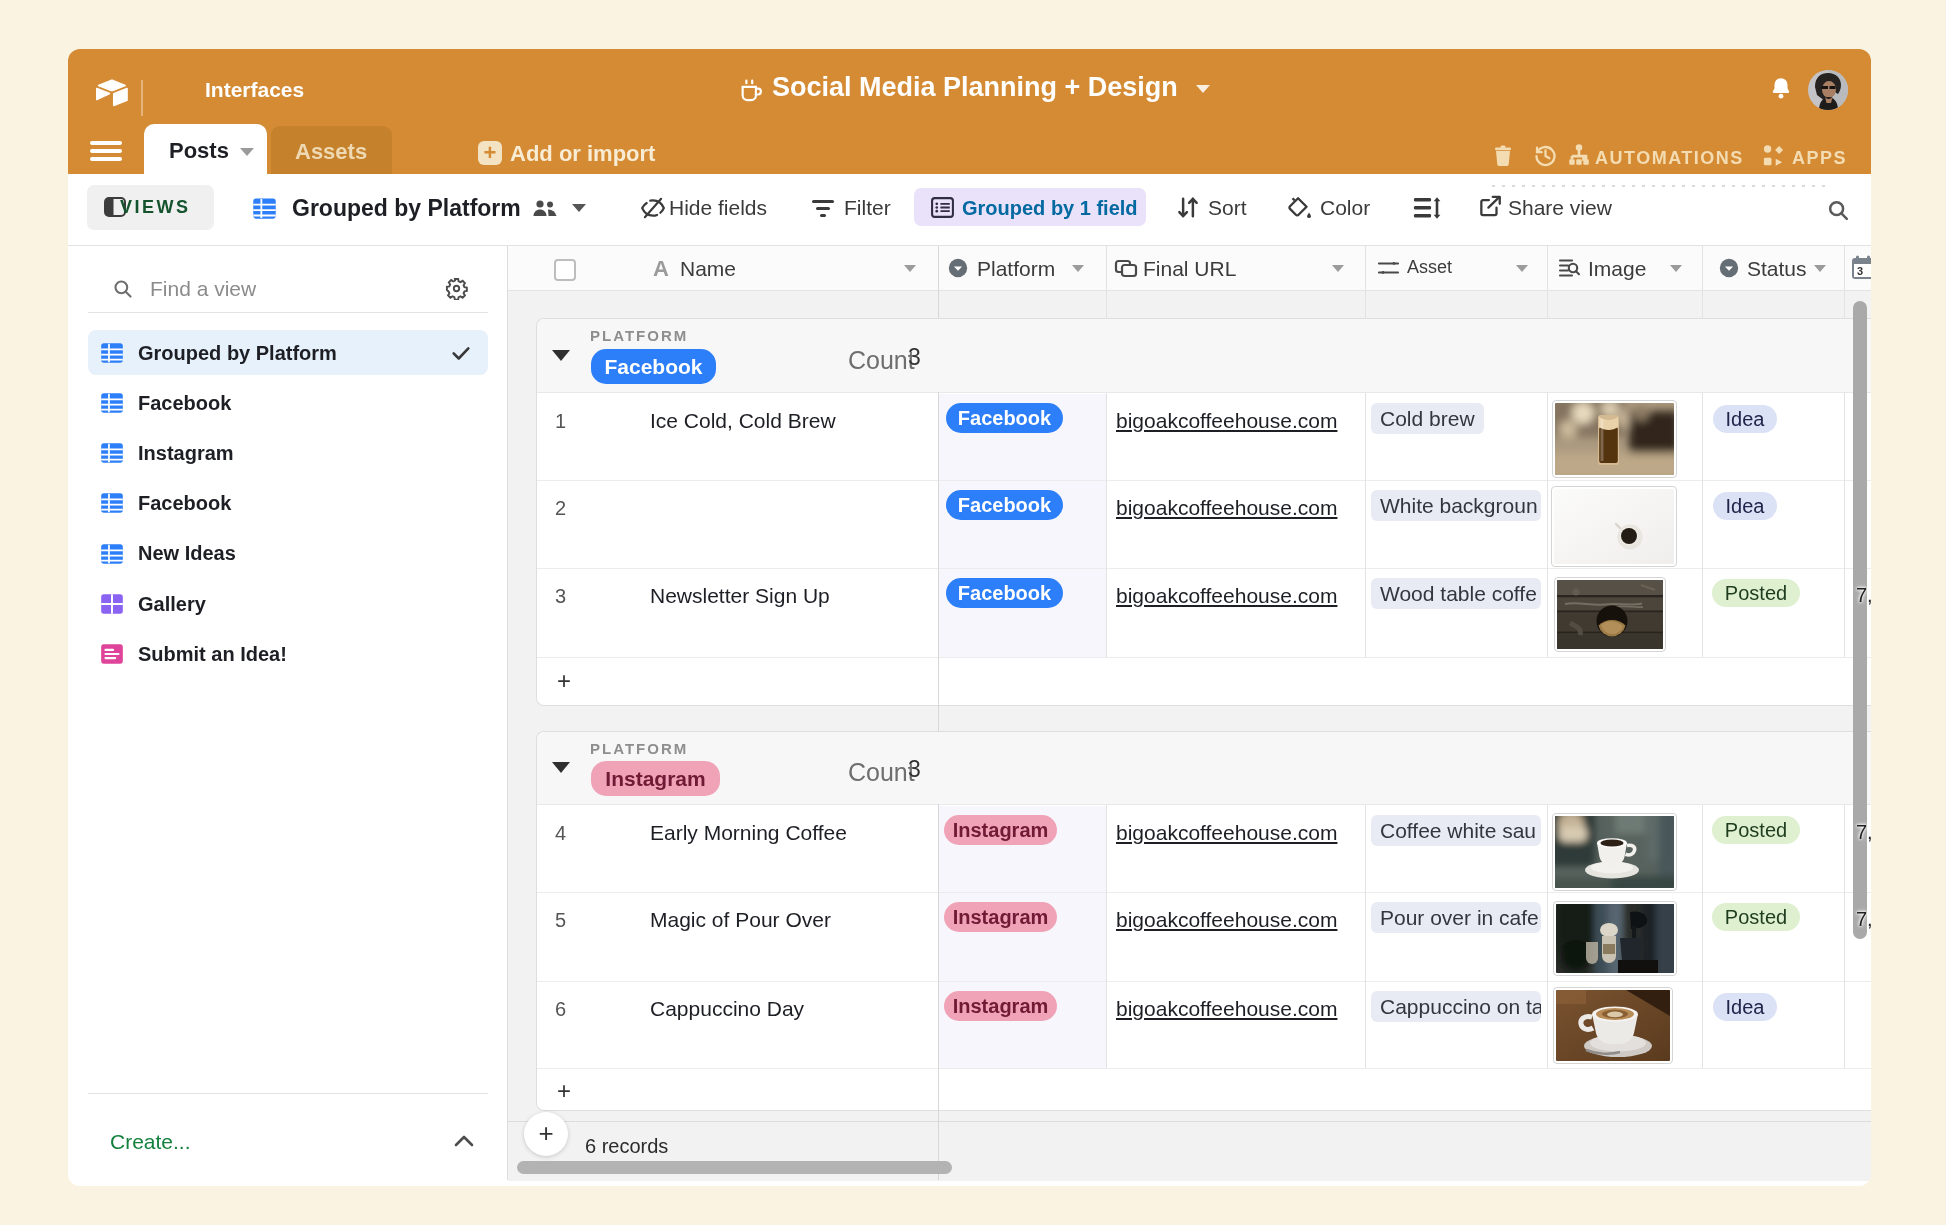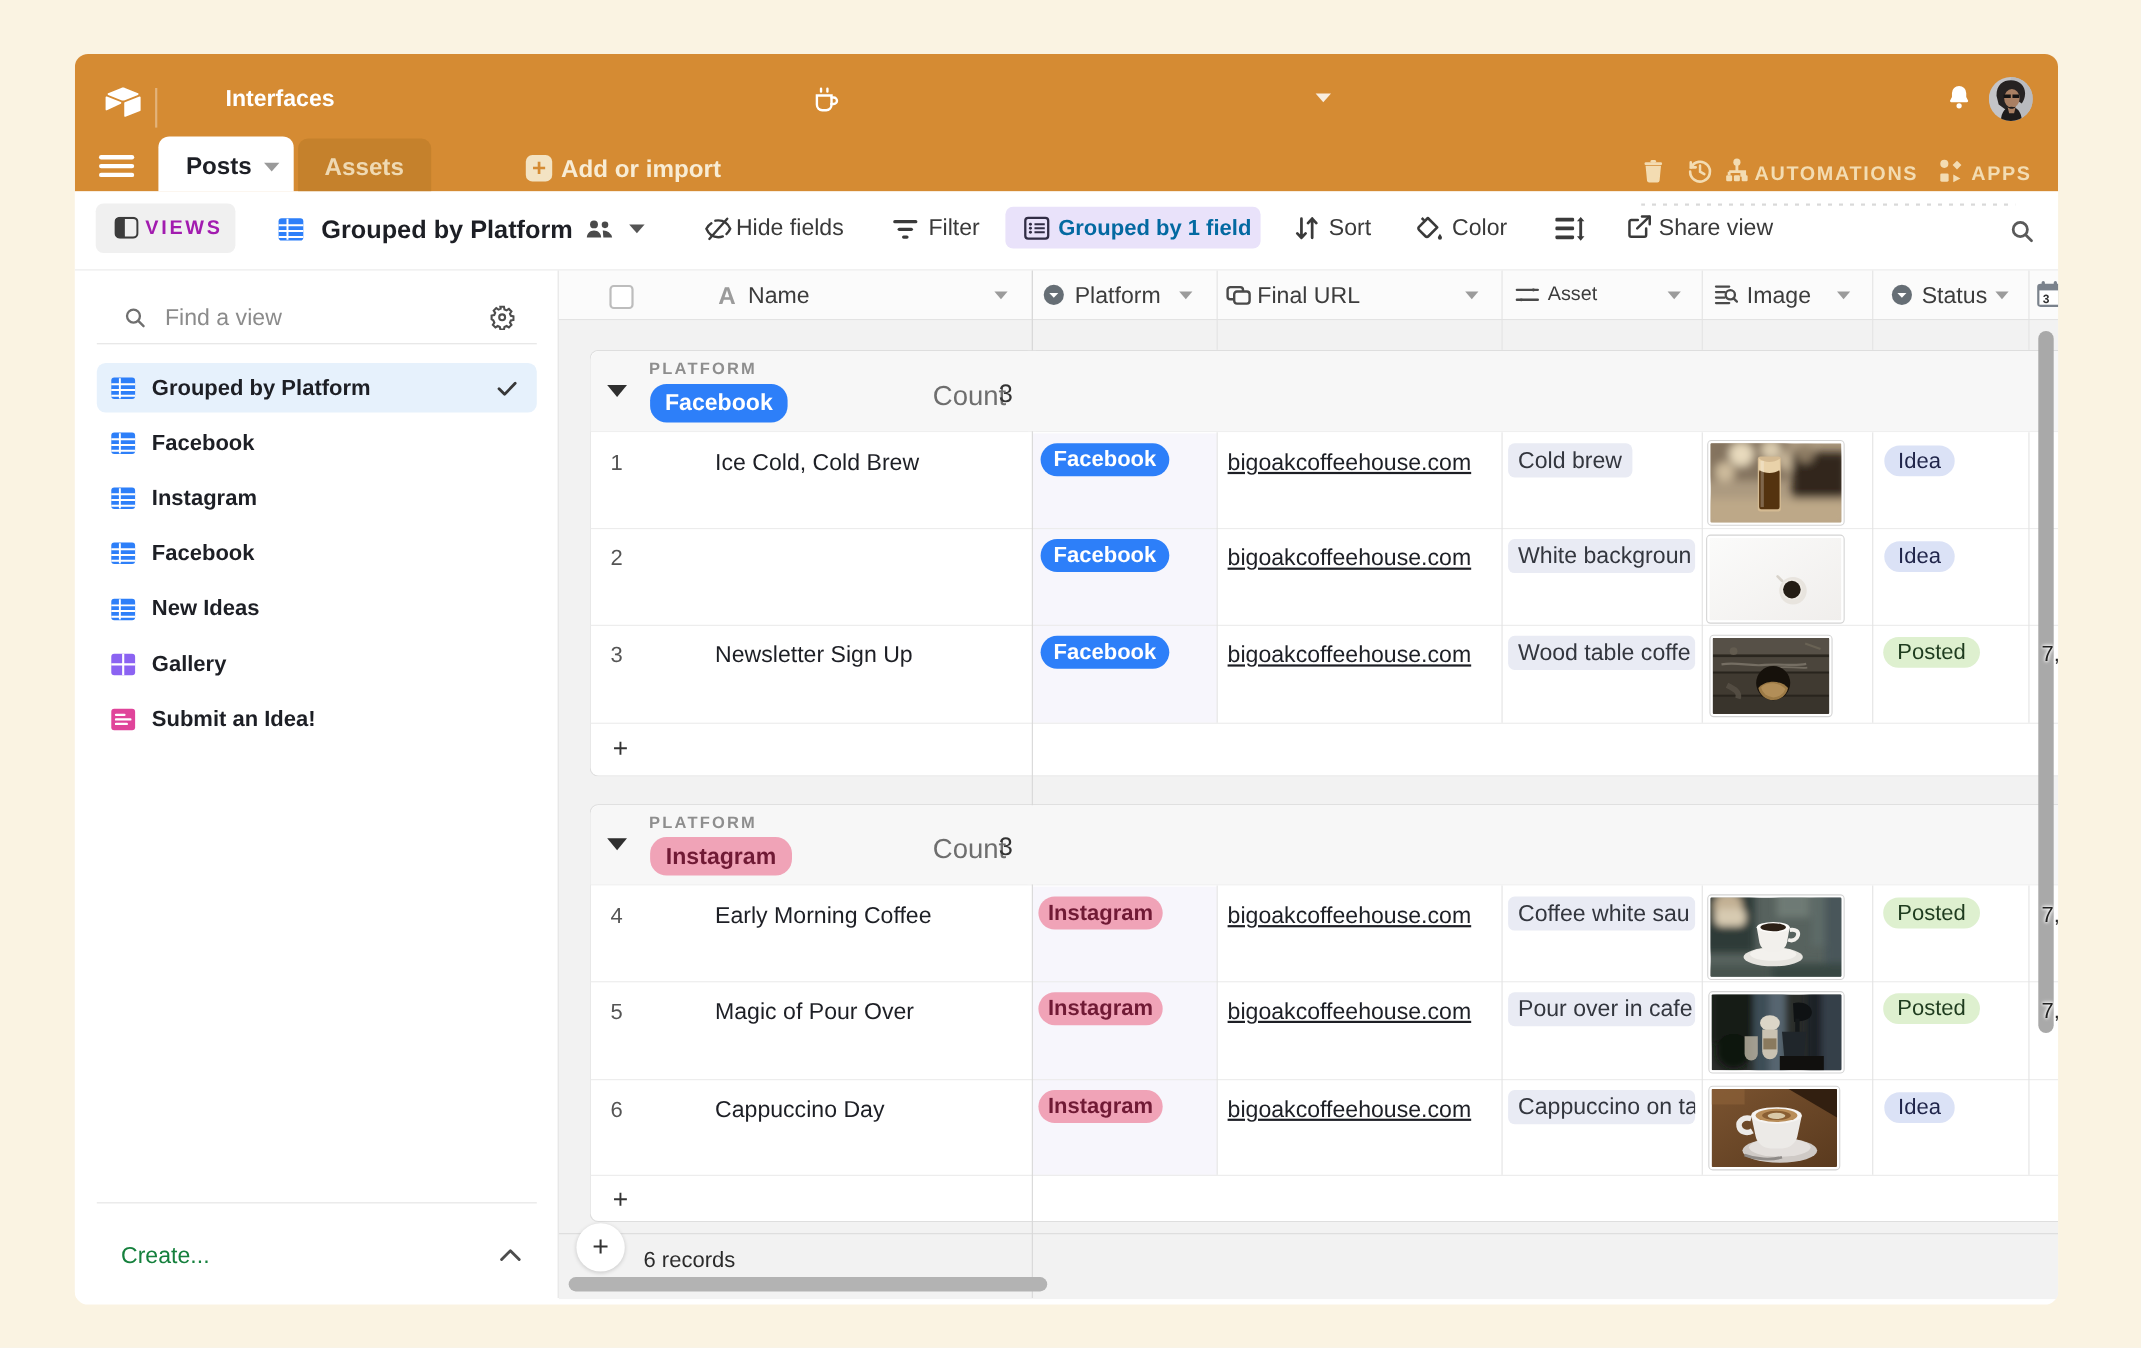--- a/index.html
+++ b/index.html
@@ -41,20 +41,21 @@
         <path d="M88.08 91.85 66.17 102.42l-2.22 1.08-46.24 22.15c-2.93 1.41-6.67-.72-6.67-3.98V60.09c0-1.18.6-2.2 1.41-2.96a5 5 0 0 1 1.12-.84 4.7 4.7 0 0 1 4.06-.31l70.07 27.76c3.56 1.41 3.84 6.43.37 8.11"></path>
       </g>
     </svg>
 <div class="a" style="left:73px;top:31px;width:2px;height:36px;background:rgba(255,255,255,.35)"></div>
 <div class="a txt" style="left:137px;top:29px;font-size:21px;font-weight:700;color:#fff">Interfaces</div>
 <svg class="a" style="left:668px;top:27px" width="29" height="29" viewBox="0 0 24 24" fill="none" stroke="#fff" stroke-width="1.8" stroke-linecap="round">
       <path d="M5.5 9h11v7a4 4 0 0 1-4 4h-3a4 4 0 0 1-4-4z"></path>
       <path d="M16.5 10.5h1.7a2.4 2.4 0 0 1 0 4.8h-1.9"></path>
       <path d="M8.6 6V3.8M13.4 6V3.8"></path>
     </svg>
+<div class="a txt" style="left:704px;top:23px;font-size:27px;font-weight:700;color:#fff">Social Media Planning + Design</div>
 <div class="a" style="left:1128px;top:36px;width:0;height:0;border-left:7px solid transparent;border-right:7px solid transparent;border-top:8px solid rgba(255,255,255,.85)"></div>
 <svg class="a" style="left:1700px;top:26px" width="26" height="28" viewBox="0 0 24 24" fill="#fff">
       <path d="M12 2a6 6 0 0 0-6 6v3.3L4.6 14a1 1 0 0 0 .8 1.6h13.2a1 1 0 0 0 .8-1.6L18 11.3V8a6 6 0 0 0-6-6z"></path>
       <circle cx="12" cy="18.6" r="2.2"></circle>
     </svg>
 
 <svg class="a" style="left:1740px;top:21px" width="40" height="40" viewBox="0 0 40 40">
       <defs>
         <clipPath id="avc">
           <circle cx="20" cy="20" r="20"></circle>
@@ -110,21 +111,21 @@
       <rect x="3.6" y="13.5" width="7" height="7" rx="1.2"></rect>
       <path d="M14.5 14.5l6 3.2-6 3.2z"></path>
     </svg>
 <div class="a txt" style="left:1724px;top:99px;font-size:18px;font-weight:700;letter-spacing:1.5px;color:#f3dcb2">APPS</div>
 <div id="toolbar" class="a"></div>
 <div class="a" style="left:19px;top:136px;width:127px;height:45px;background:#f0f0f0;border-radius:7px"></div>
 <svg class="a" style="left:36px;top:148px" width="22" height="20" viewBox="0 0 22 20">
       <rect x="1" y="1" width="20" height="18" rx="4" fill="none" stroke="#3c3c3c" stroke-width="2"></rect>
       <path d="M4 1h5.5v18H4a3 3 0 0 1-3-3V4a3 3 0 0 1 3-3z" fill="#3c3c3c"></path>
     </svg>
-<div class="a txt" style="left:64px;top:148px;font-size:18px;font-weight:700;letter-spacing:2.5px;color:#a21caf">VIEWS</div>
+<div class="a txt" style="left:52px;top:148px;font-size:18px;font-weight:700;letter-spacing:2.5px;color:#14532d">VIEWS</div>
 <svg class="a" style="left:183px;top:146px" width="27" height="27" viewBox="0 0 24 24">
       <rect x="2" y="3" width="20" height="18" rx="2.5" fill="#2d7ff9"></rect>
       <g stroke="#fff" stroke-width="1.6">
         <path d="M2 8.6h20M2 13.4h20M2 18.2h20M9.2 3.5v17"></path>
       </g>
     </svg>
 <div class="a txt" style="left:224px;top:146px;font-size:23px;font-weight:700;color:#1d1f25">Grouped by Platform</div>
 <svg class="a" style="left:462px;top:148px" width="30" height="24" viewBox="0 0 30 24" fill="#4a4a4a">
       <circle cx="10" cy="7" r="3.6"></circle>
       <path d="M3.5 19c0-4 3-6.5 6.5-6.5s6.5 2.5 6.5 6.5z"></path>

